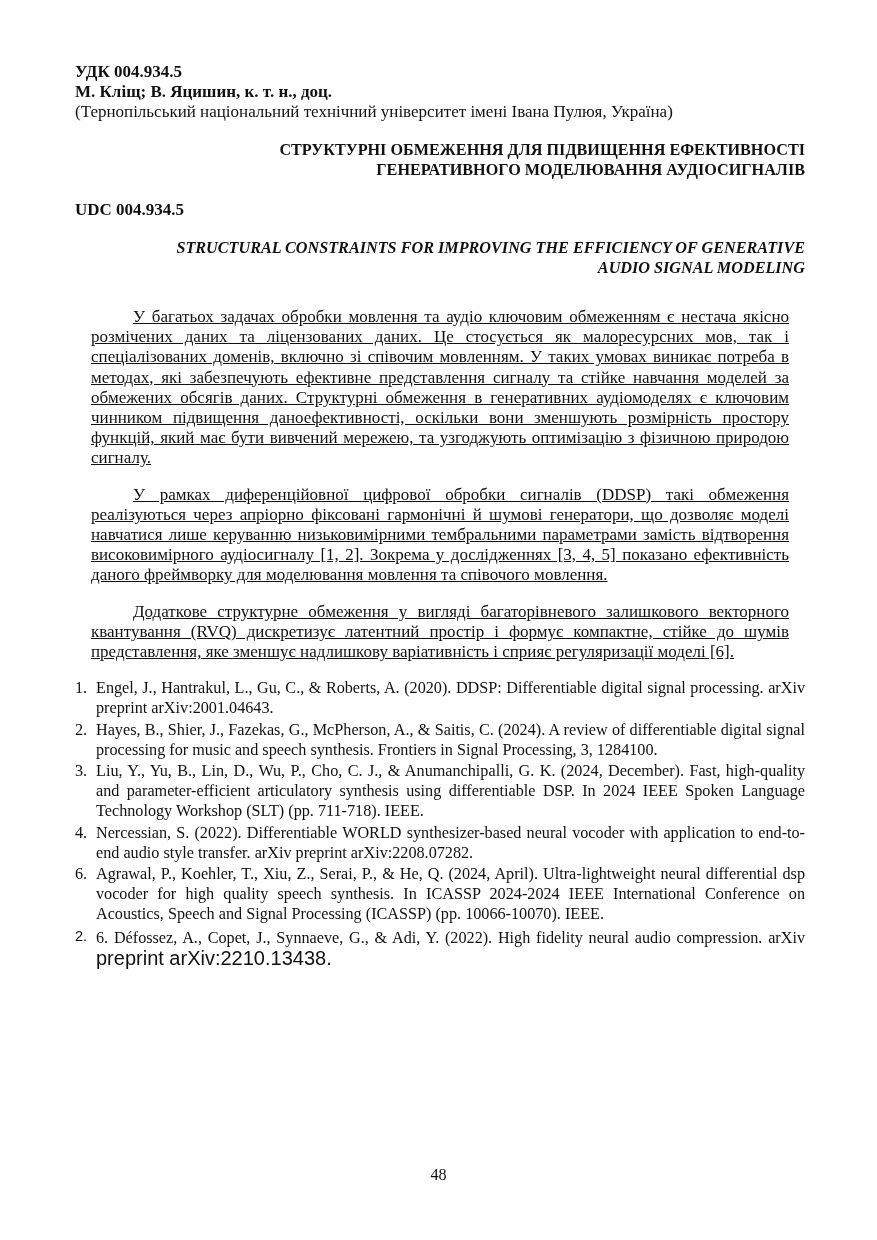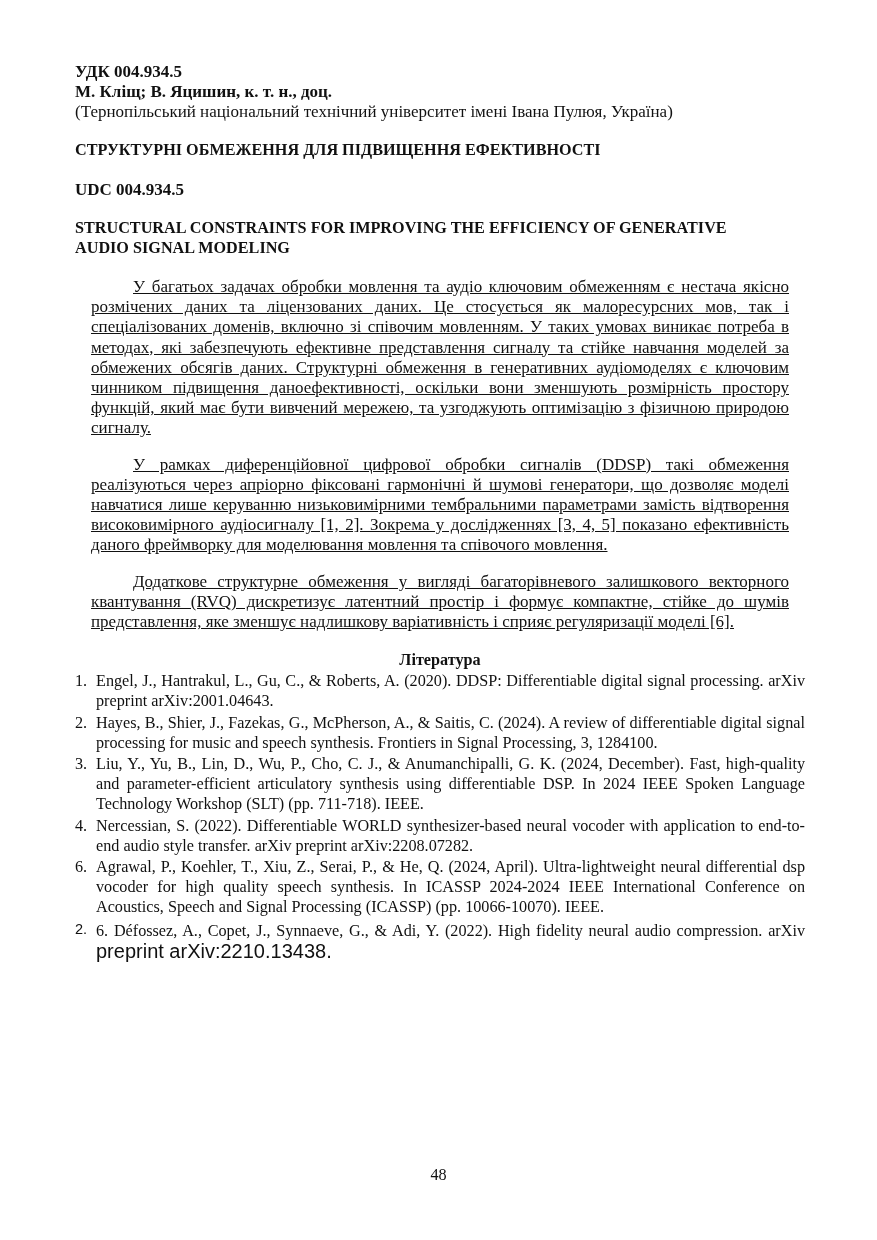--- a/index.html
+++ b/index.html
@@ -22,29 +22,30 @@
       width: 730px;
     }
     .line {
       font-size: 17px;
       line-height: 20px;
       margin: 0;
     }
     .bold { font-weight: bold; }
     .udk { margin-top: 0; }
     .title {
-      text-align: left;
+      text-align: right;
       font-weight: bold;
       font-size: 16.2px;
       line-height: 20px;
       margin: 18px 0 20px 0;
     }
     .title-en {
       margin-top: 18px;
-      margin-bottom: 19px;
+      margin-bottom: 29px;
+      font-style: italic;
     }
     .para {
       font-size: 17px;
       line-height: 20.2px;
       text-align: justify;
       text-indent: 42px;
       margin: 16px;
       hyphens: none;
       text-decoration: underline;
     }
@@ -94,36 +95,36 @@
 <body>
 
 <div class="page">
 
   <p class="line bold udk">УДК 004.934.5</p>
   <p class="line bold">М. Кліщ; В. Яцишин, к. т. н., доц.</p>
   <p class="line">(Тернопільський національний технічний університет імені Івана Пулюя, Україна)</p>
 
   <div class="title">
     <div>СТРУКТУРНІ ОБМЕЖЕННЯ ДЛЯ ПІДВИЩЕННЯ ЕФЕКТИВНОСТІ</div>
+    <div>ГЕНЕРАТИВНОГО МОДЕЛЮВАННЯ АУДІОСИГНАЛІВ</div>
   </div>
 
   <p class="line bold">UDC 004.934.5</p>
 
   <div class="title title-en">
     <div>STRUCTURAL CONSTRAINTS FOR IMPROVING THE EFFICIENCY OF GENERATIVE</div>
     <div>AUDIO SIGNAL MODELING</div>
   </div>
 
   <div>
     <p class="para">У багатьох задачах обробки мовлення та аудіо ключовим обмеженням є нестача якісно розмічених даних та ліцензованих даних. Це стосується як малоресурсних мов, так і спеціалізованих доменів, включно зі співочим мовленням. У таких умовах виникає потреба в методах, які забезпечують ефективне представлення сигналу та стійке навчання моделей за обмежених обсягів даних. Структурні обмеження в генеративних аудіомоделях є ключовим чинником підвищення даноефективності, оскільки вони зменшують розмірність простору функцій, який має бути вивчений мережею, та узгоджують оптимізацію з фізичною природою сигналу.</p>
     <p class="para">У рамках диференційовної цифрової обробки сигналів (DDSP) такі обмеження реалізуються через апріорно фіксовані гармонічні й шумові генератори, що дозволяє моделі навчатися лише керуванню низьковимірними тембральними параметрами замість відтворення високовимірного аудіосигналу [1, 2]. Зокрема у дослідженнях [3, 4, 5] показано ефективність даного фреймворку для моделювання мовлення та співочого мовлення.</p>
     <p class="para">Додаткове структурне обмеження у вигляді багаторівневого залишкового векторного квантування (RVQ) дискретизує латентний простір і формує компактне, стійке до шумів представлення, яке зменшує надлишкову варіативність і сприяє регуляризації моделі [6].</p>
   </div>
 
-  <div class="refs-heading">Література</div>
 
   <ol class="refs">
     <li>
       <span class="num">1.</span>
       <span>Engel, J., Hantrakul, L., Gu, C., &amp; Roberts, A. (2020). DDSP: Differentiable digital signal processing. arXiv preprint arXiv:2001.04643.</span>
     </li>
     <li>
       <span class="num">2.</span>
       <span>Hayes, B., Shier, J., Fazekas, G., McPherson, A., &amp; Saitis, C. (2024). A review of differentiable digital signal processing for music and speech synthesis. Frontiers in Signal Processing, 3, 1284100.</span>
     </li>

